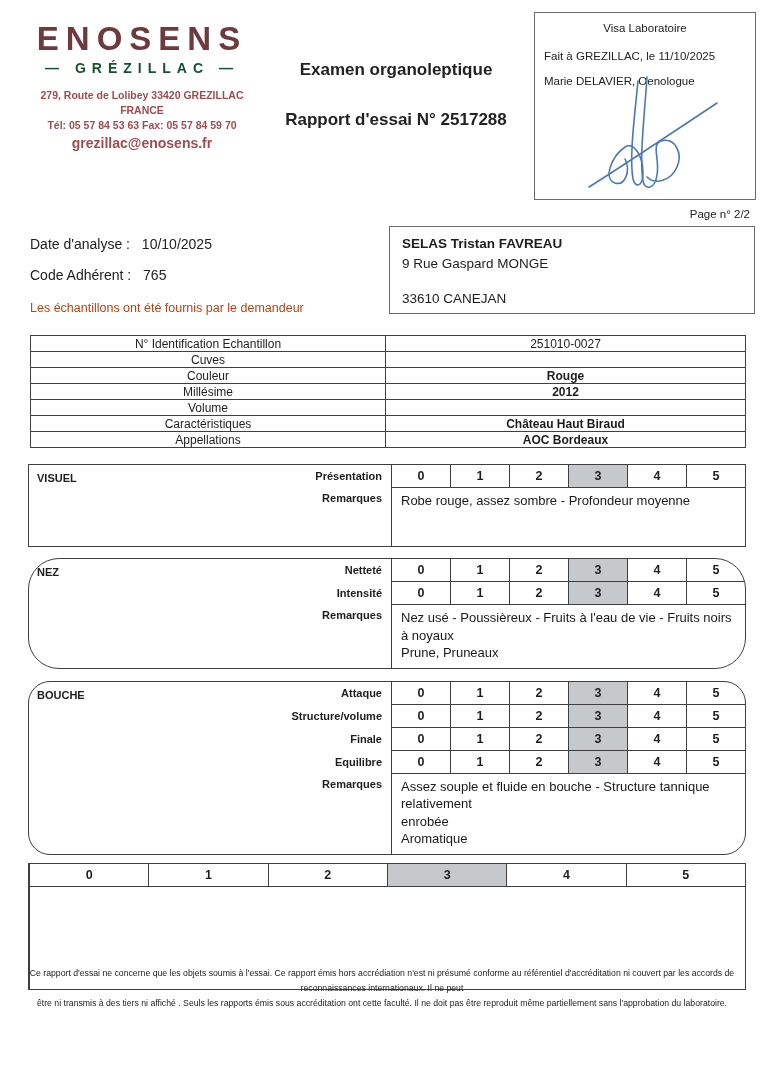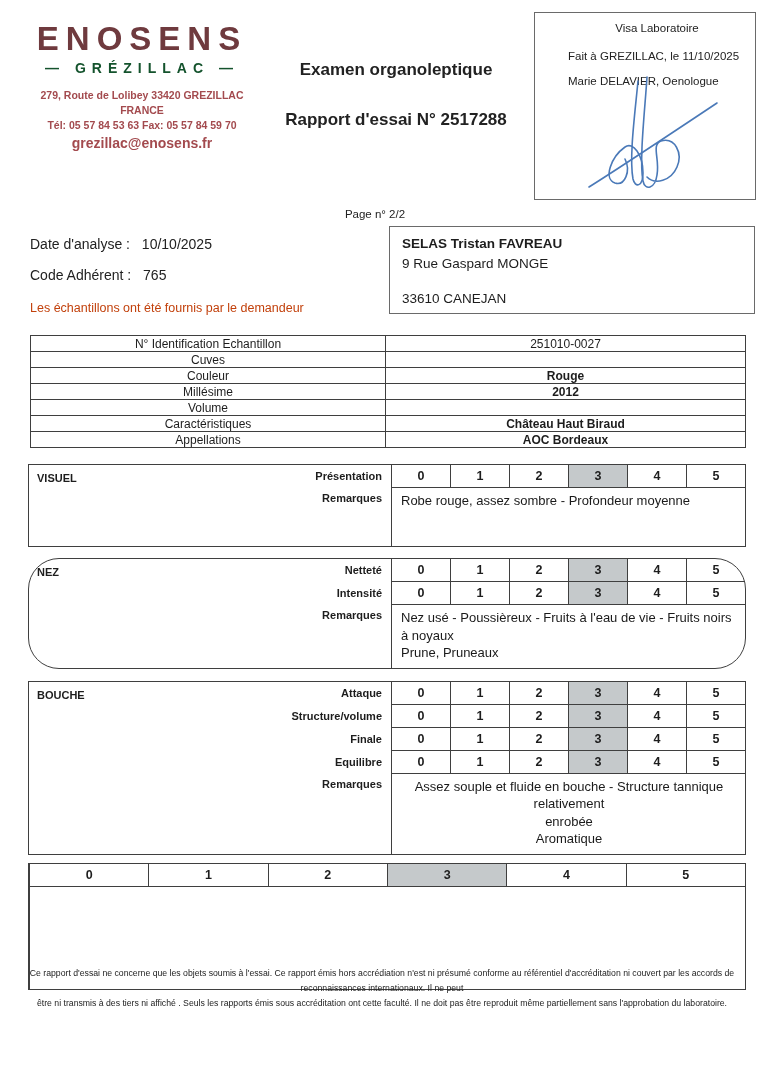--- a/index.html
+++ b/index.html
@@ -22,28 +22,28 @@
     color:#14532d; font-weight:bold; font-size:14px; letter-spacing:6px;
     margin-top:3px; white-space:nowrap;
   }
   .logo-addr { margin-top:12px; color:#a34a4e; font-weight:bold; font-size:10.5px; line-height:1.45; }
   .logo-addr .small { font-size:14px; }
   .title-block { flex:1; text-align:center; padding-top:48px; }
   .title-line1 { font-weight:bold; font-size:17px; color:#222; }
   .title-line2 { font-weight:bold; font-size:17px; color:#222; margin-top:30px; }
   .visa-box {
     width:222px; height:188px; border:1px solid #6a6a6a;
-    font-size:11.5px; position:relative; background:#fff;padding-left:24px;
+    font-size:11.5px; position:relative; background:#fff;
   }
   .visa-title { text-align:center; margin-top:9px; color:#222; }
   .visa-line1 { margin:16px 0 0 9px; color:#222; }
   .visa-line2 { margin:13px 0 0 9px; color:#222; }
   .signature { position:absolute; left:46px; top:62px; }
   
-  .page-num { text-align:center; padding-right:14px; font-size:11.5px; margin-top:8px; color:#222; }
+  .page-num { text-align:right; padding-right:14px; font-size:11.5px; margin-top:8px; color:#222; }
   
   .info-row { display:flex; margin-top:6px; }
   .info-left { flex:1; padding:10px 0 0 30px; }
   .info-line { font-size:14px; margin-bottom:15px; color:#222; }
   .info-line .lbl { margin-right:8px; }
   .samples-note { font-size:12.5px; margin-top:18px; color:#c2410c; }
   .recipient-box {
     width:366px; margin-right:9px; height:88px;
     border:1px solid #6a6a6a; padding:7px 0 0 12px; font-size:13.5px; line-height:1.45;
   }
@@ -57,41 +57,41 @@
   }
   td.sv.bold { font-weight:bold; }
   table.sample td.sl { width:355px; }
   
   .section {
     border:1.5px solid #3f3f3f; margin:0 0 0 28px; width:718px;
     display:flex; background:#fff;
   }
   .sec-visuel { margin-top:16px; }
   .sec-nez { margin-top:11px;border-radius:31px; }
-  .sec-bouche { margin-top:12px; }
+  .sec-bouche { margin-top:12px;border-radius:22px; }
   .sec-conclusions { margin-top:8px; }
   .sec-left { width:362px; position:relative; display:flex; flex-direction:column; }
   .sec-name { position:absolute; top:7px; left:8px; font-weight:bold; font-size:11px; }
   .crit-label {
     height:23px; line-height:23px; text-align:right; padding-right:9px;
     font-weight:bold; font-size:11px;
   }
   .remarks-label { text-align:right; padding:4px 9px 0 0; font-weight:bold; font-size:11px; }
   .sec-right { flex:1; border-left:1.5px solid #3f3f3f; display:flex; flex-direction:column; }
   .scale-row { display:flex; height:23px; border-bottom:1.5px solid #3f3f3f; }
   .scell {
     flex:1; border-right:1.5px solid #3f3f3f; display:flex; align-items:center;
     justify-content:center; font-weight:bold; font-size:12.5px;
   }
   .scell:last-child { border-right:none; }
   .scell.sel { background:#c5c9cb; }
   .remarks { padding:4px 8px 6px 9px; font-size:13px; line-height:1.35; color:#1a1a1a; }
   .remarks.h-visuel { min-height:58px; }
   .remarks.h-nez { min-height:46px; }
-  .remarks.h-bouche { min-height:52px;text-align:center; }
+  .remarks.h-bouche { min-height:52px; }
   .remarks.h-conclusions { min-height:102px; }
   
   .footer {
     position:absolute; left:0; right:0; top:966px;
     text-align:center; font-size:8.7px; color:#222; line-height:1.75; padding:0 14px;
   }
 </style>
 </head>
 <body>
 

